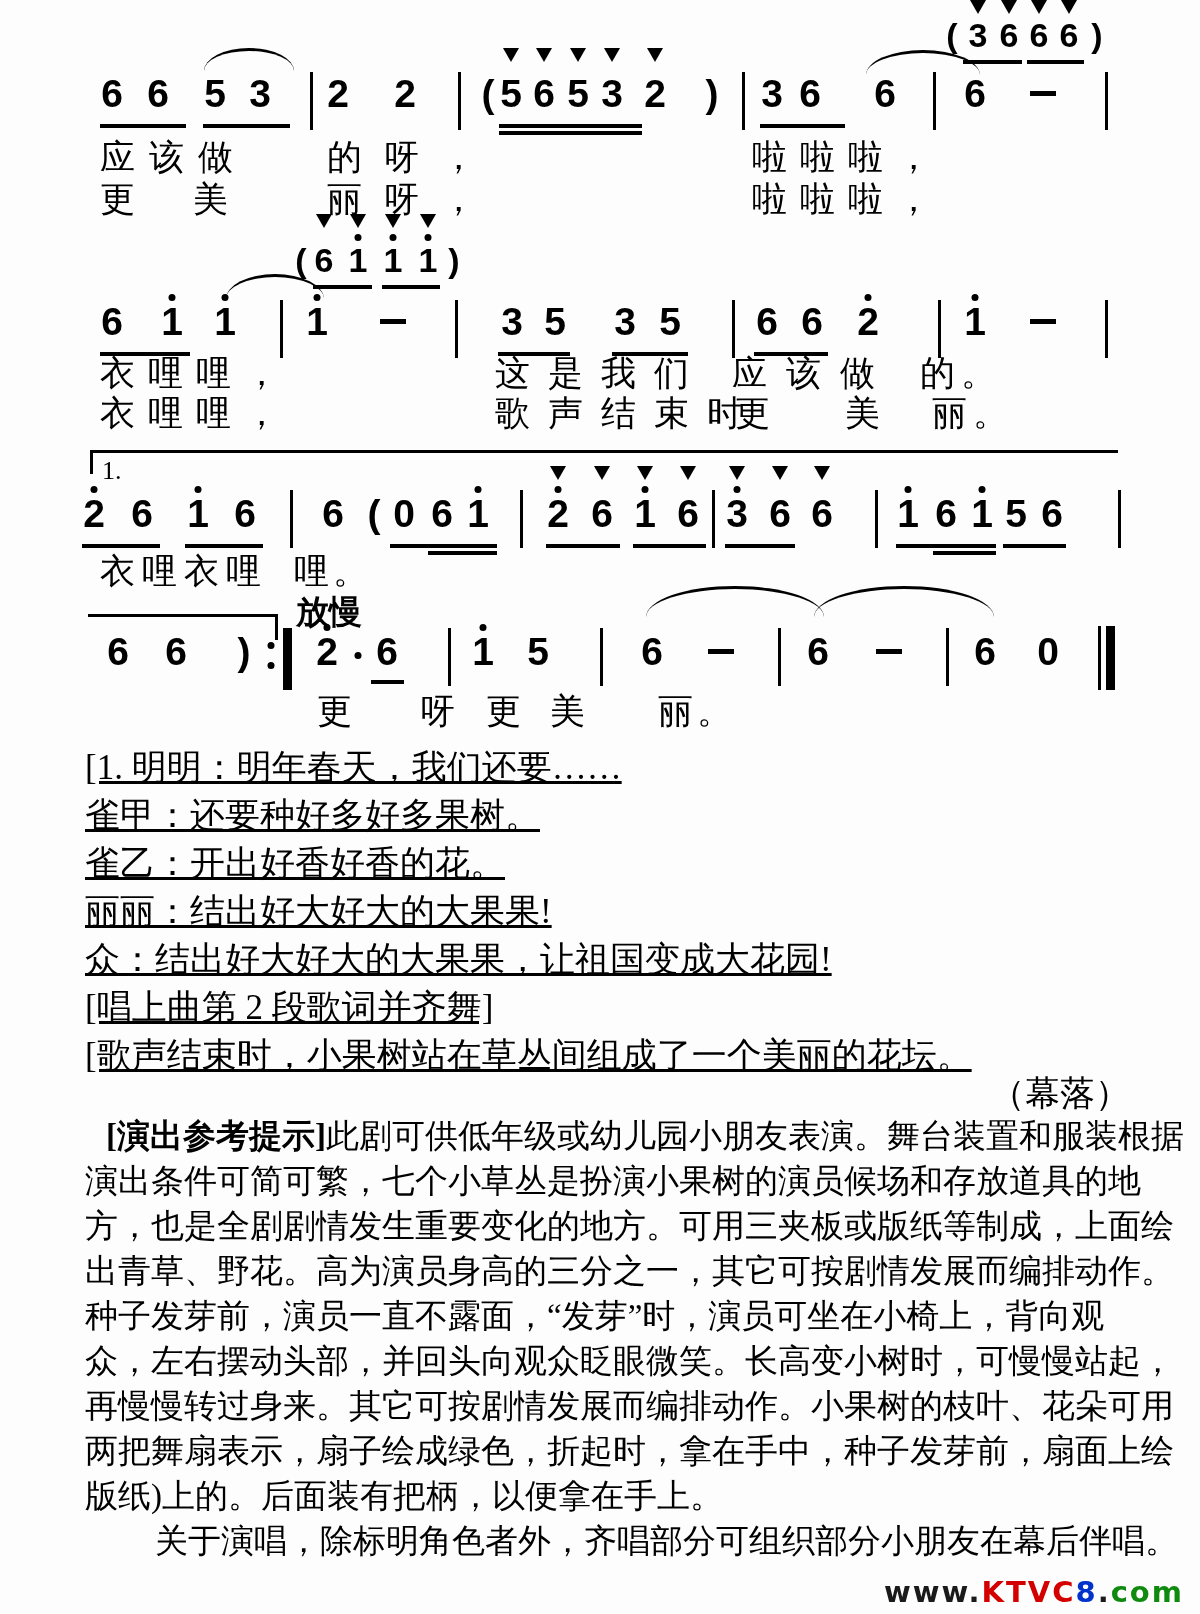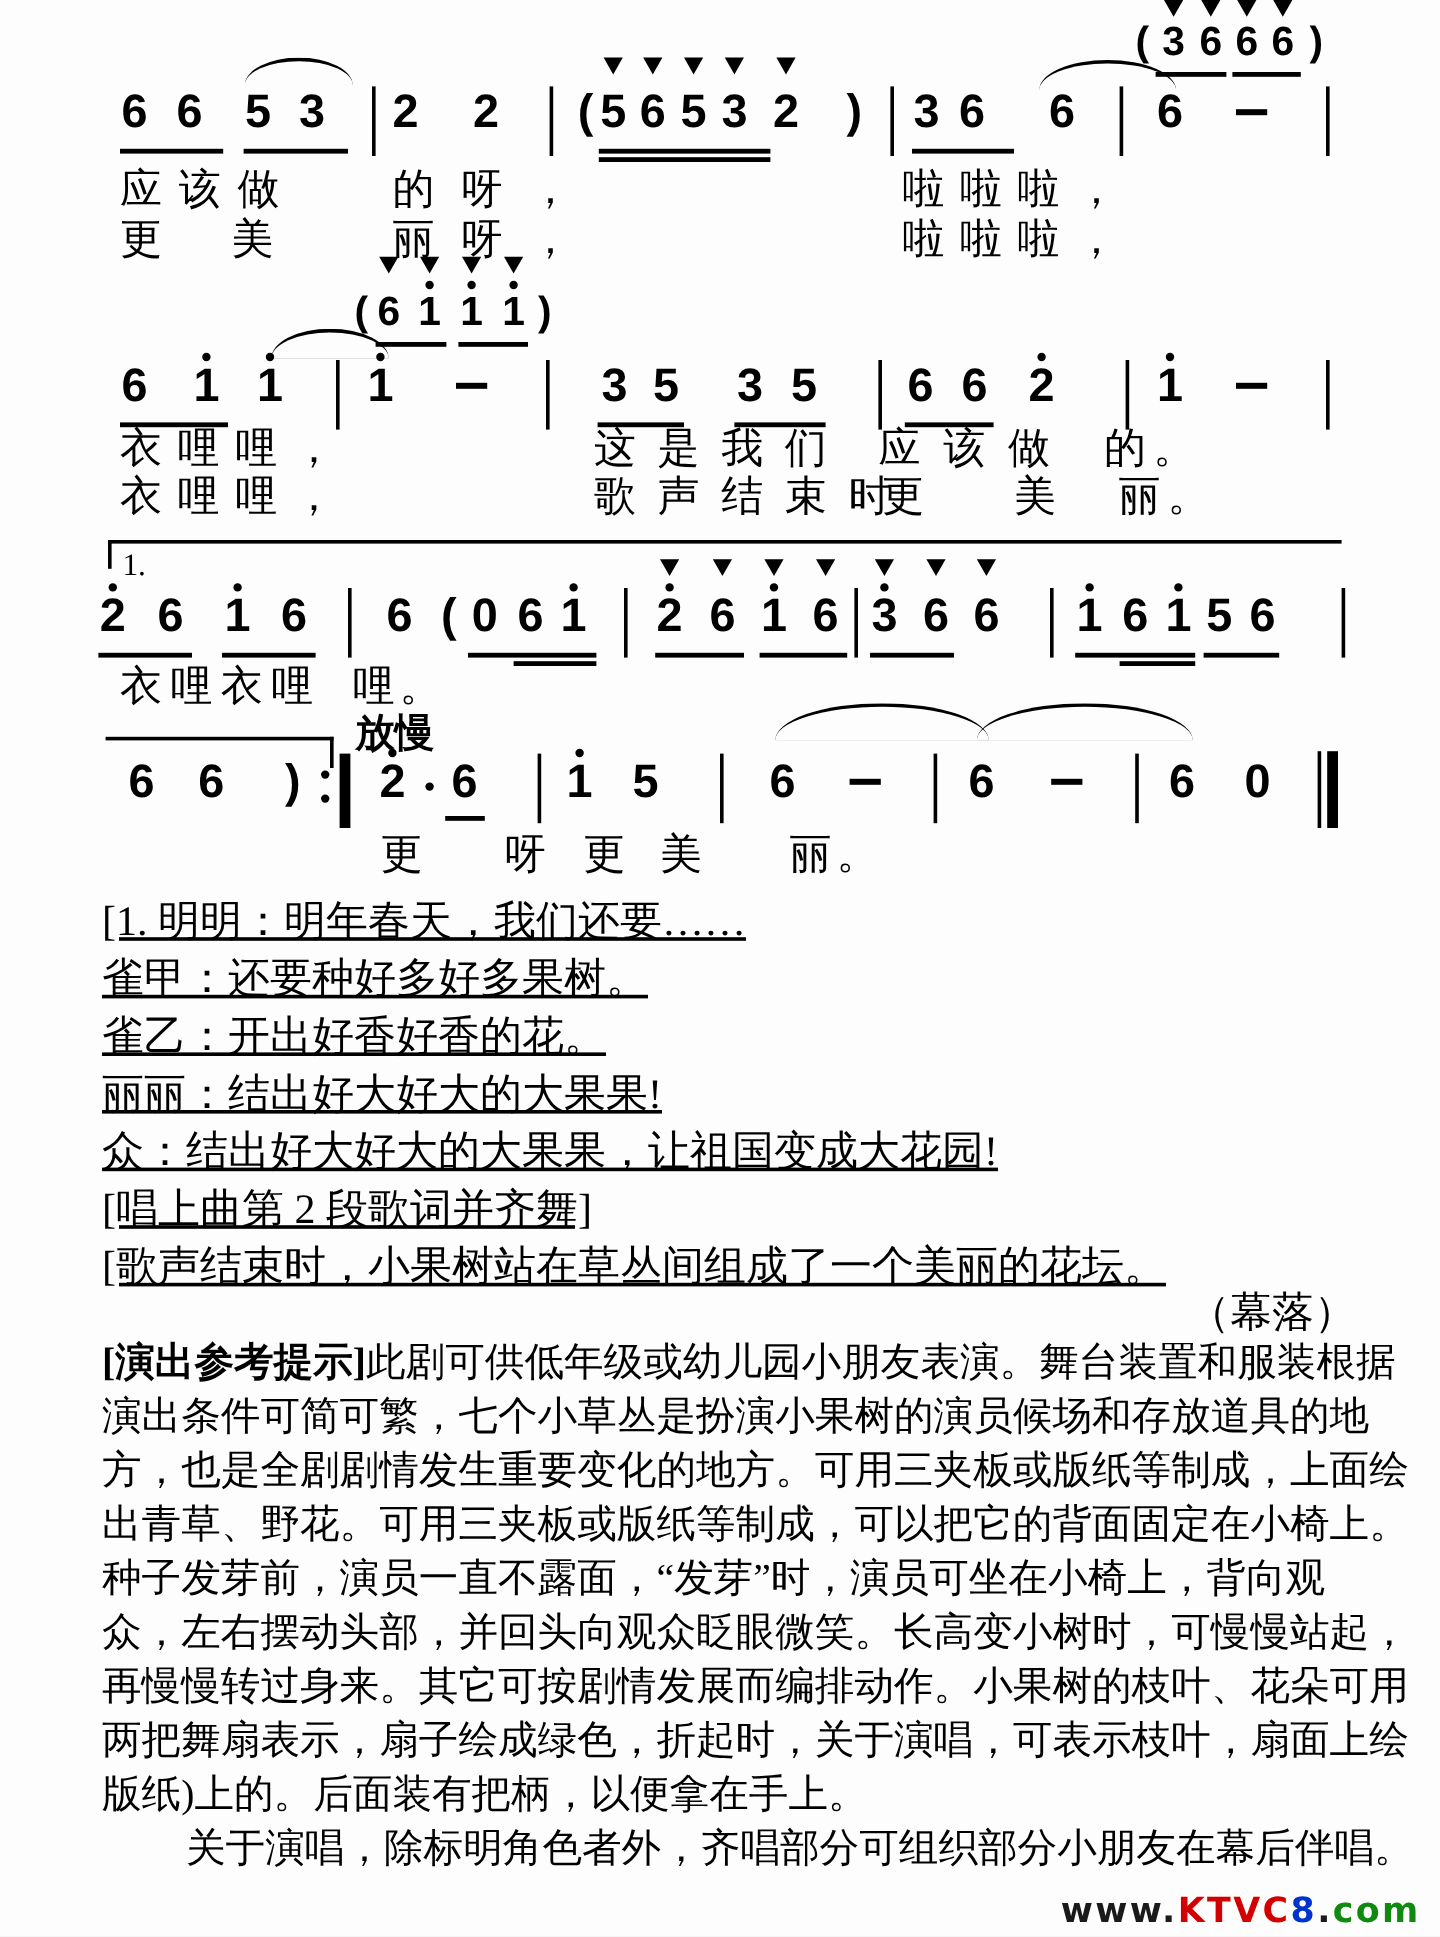--- a/index.html
+++ b/index.html
@@ -17,21 +17,21 @@
   .vline{position:absolute;background:#000;}
   .lbl{position:absolute;font:26px/1 "Liberation Serif",serif;}
   .slow{position:absolute;font:bold 33px/1 "Liberation Serif",serif;}
   
   .lyr{position:absolute;font:35px/1.15 "Liberation Serif",serif;white-space:nowrap;}
   .dlg{position:absolute;left:85px;top:744px;width:1060px;text-decoration:underline;}
   .dlg div{font:35px/48px "Liberation Serif",serif;white-space:nowrap;}
   .curtain{position:absolute;right:70px;top:1076px;font:35px/1 "Liberation Serif",serif;}
   .para{position:absolute;left:85px;top:1114px;width:1060px;}
   .para div{font:33px/45px "Liberation Serif",serif;white-space:nowrap;}
-  .tag{font-weight:bold;}
+  .tag{font-weight:bold;margin-left:21px;}
   .ind{padding-left:70px;}
   
   .wm{position:absolute;right:16px;top:1578px;font:bold 29px/1 "DejaVu Sans",sans-serif;letter-spacing:2px;}
   .w1,.w4{color:#1a1a1a}.w2{color:#d40000}.w3{color:#0033cc}.w5{color:#0f8a0f}
 </style>
 </head>
 <body>
 
 <div class="sheet">
 
@@ -255,25 +255,25 @@
     <div>众：结出好大好大的大果果，让祖国变成大花园!</div>
     <div>[唱上曲第 2 段歌词并齐舞]</div>
     <div>[歌声结束时，小果树站在草丛间组成了一个美丽的花坛。</div>
   </div>
   <span class="curtain">（幕落）</span>
 
   <div class="para">
     <div><span class="tag">[演出参考提示]</span><span>此剧可供低年级或幼儿园小朋友表演。舞台装置和服装根据</span></div>
     <div>演出条件可简可繁，七个小草丛是扮演小果树的演员候场和存放道具的地</div>
     <div>方，也是全剧剧情发生重要变化的地方。可用三夹板或版纸等制成，上面绘</div>
-    <div>出青草、野花。可用三夹板或版纸等制成，可以把它的背面固定在小椅上。</div>
+    <div>出青草、野花。高为演员身高的三分之一，其它可按剧情发展而编排动作。</div>
     <div>种子发芽前，演员一直不露面，“发芽”时，演员可坐在小椅上，背向观</div>
     <div>众，左右摆动头部，并回头向观众眨眼微笑。长高变小树时，可慢慢站起，</div>
     <div>再慢慢转过身来。其它可按剧情发展而编排动作。小果树的枝叶、花朵可用</div>
-    <div>两把舞扇表示，扇子绘成绿色，折起时，关于演唱，可表示枝叶，扇面上绘</div>
+    <div>两把舞扇表示，扇子绘成绿色，折起时，拿在手中，种子发芽前，扇面上绘</div>
     <div>版纸)上的。后面装有把柄，以便拿在手上。</div>
     <div class="ind">关于演唱，除标明角色者外，齐唱部分可组织部分小朋友在幕后伴唱。</div>
   </div>
 
   <div class="wm">
     <span class="w1">www.</span><span class="w2">KTVC</span><span class="w3">8</span><span class="w4">.</span><span class="w5">com</span>
   </div>
 
 </div>
 

